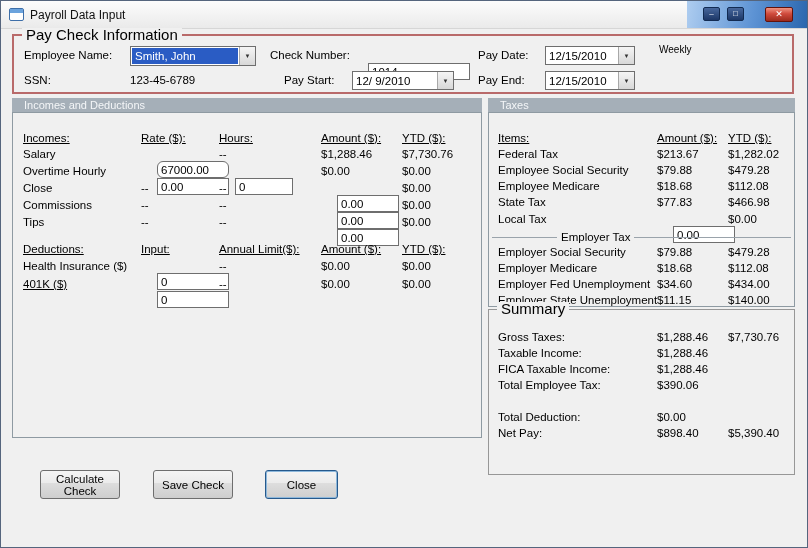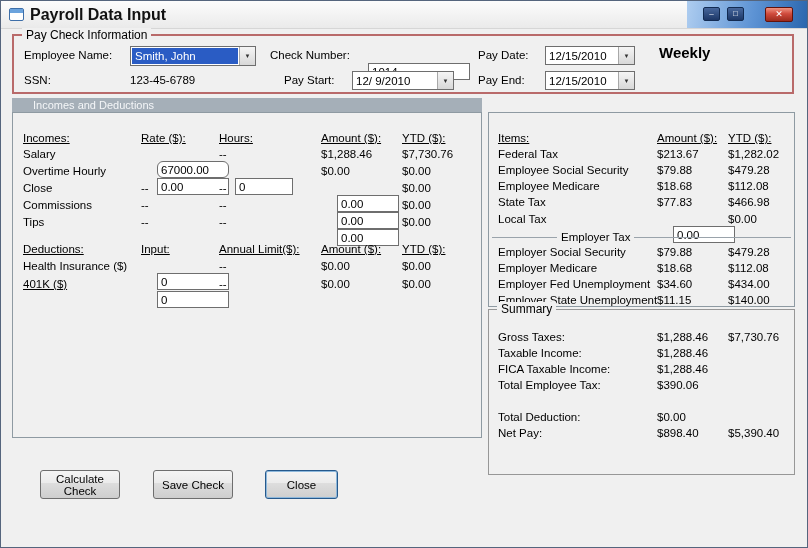--- a/index.html
+++ b/index.html
@@ -11,44 +11,44 @@
   *{box-sizing:border-box}
   html,body{margin:0;padding:0}
   body{width:808px;height:548px;background:#3f74b8;font-family:"Liberation Sans","DejaVu Sans",sans-serif;color:#000}
   .window{position:relative;width:808px;height:548px;border:1px solid #55657d;background:#f0f0f0;overflow:hidden}
 
   
   .titlebar{position:relative;height:28px;background:linear-gradient(#fcfcfc,#eaeaea);border-bottom:1px solid #d6d6d6;display:flex;align-items:center}
   .titlebar-blue{position:absolute;right:0;top:0;width:120px;height:100%;background:linear-gradient(100deg,#aecdf0 0%,#5d93d4 55%,#2a66ae 100%)}
   .app-icon{position:relative;width:15px;height:13px;margin:0 6px 0 8px;border:1px solid #3d6ea8;background:#fff;border-radius:2px;flex:none}
   .app-icon::before{content:"";position:absolute;left:0;top:0;right:0;height:4px;background:#6ba3dd}
-  .title-text{font-size:16px;font-weight:bold;color:#111;white-space:nowrap}
+  .title-text{font-size:12px;font-weight:normal;color:#111;white-space:nowrap}
   .caption-buttons{position:absolute;right:14px;top:6px;display:flex;align-items:flex-start;z-index:2}
   .cap{display:flex;align-items:center;justify-content:center;border-radius:2px;padding:0;cursor:default;font-family:inherit}
   .cap.minb,.cap.maxb{width:17px;height:14px;background:linear-gradient(#47679c,#1c3767);border:1px solid #122b52;color:#fff;font-size:8px;line-height:1}
   .cap.maxb{margin-left:7px}
   .cap.closeb{width:28px;height:15px;margin-left:21px;background:linear-gradient(#ef9381,var(--close-button-bg) 45%,#9c2a1c);border:1px solid #63120b;color:#fff;font-size:9px;font-weight:bold;line-height:1}
 
   
   .client{position:relative;height:519px;font-size:11.5px}
   .lbl{position:absolute;white-space:nowrap}
   .u{text-decoration:underline}
   .groupbox{position:absolute;border:1px solid #979797}
   .groupbox.red{border:2px solid var(--groupbox-border)}
-  .gb-label{position:absolute;top:-8px;left:8px;background:#f0f0f0;padding:0 4px;font-size:12px;line-height:14px;white-space:nowrap}
+  .gb-label{position:absolute;top:-8px;left:8px;background:#f0f0f0;padding:0 4px;font-size:15px;line-height:14px;white-space:nowrap}
 
   
   input.tb{position:absolute;height:17px;border:1px solid #6e6e6e;padding:0 3px;font-family:inherit;font-size:11.5px;background:#fff;margin:16px}
   .combo{position:absolute;background:#fff;border:1px solid #6e6e6e;display:flex;align-items:stretch;height:20px}
   .combo .txt{flex:1;padding:1px 3px;white-space:nowrap;overflow:hidden;align-self:center;width:100%}
   .combo.sel .txt{background:var(--selection-bg);color:#fff;margin:1px;align-self:stretch;display:flex;align-items:center}
   .combo .cbtn{width:16px;flex:none;background:linear-gradient(#f5f5f5,#d8d8d8);border-left:1px solid #a8a8a8;display:flex;align-items:center;justify-content:center;font-size:6px;color:#333}
 
   
-  .band{position:absolute;height:22px;background:var(--section-band-bg);color:#f4f6f8;font-size:11px;line-height:14px;padding-left:21px;white-space:nowrap}
+  .band{position:absolute;height:22px;background:var(--section-band-bg);color:#f4f6f8;font-size:11px;line-height:14px;padding-left:12px;white-space:nowrap}
 
   
   .panel{position:absolute;border:1px solid #8e9aa2;background:#f0f0f0}
   .prow{position:absolute;left:0;right:0;height:16px;line-height:14px}
   .prow > span{position:absolute;white-space:nowrap}
   .prow input.tb{top:-2px}
   .c1{left:10px}.c2{left:128px}.c3{left:206px}.c4{left:308px}.c5{left:389px}
   .t1{left:9px}.t2{left:168px}.t3{left:239px}
   .s1{left:9px}.s2{left:168px}.s3{left:239px}
   .sep-line{position:absolute;left:3px;right:3px;top:7px;border-top:1px solid #9aa3ab}
@@ -93,39 +93,40 @@
 
       <span class="lbl" style="left:256px;top:13px">Check Number:</span>
       <input class="tb" style="left: 338px; top: 11px; width: 102px;" value="1014">
 
       <span class="lbl" style="left:464px;top:13px">Pay Date:</span>
       <div class="combo" style="left:531px;top:10px;width:90px;height:19px">
         <span class="txt">12/15/2010</span>
         <span class="cbtn">▼</span>
       </div>
 
-      <span class="lbl" style="left:645px;top:8px;font-size:15px;font-weight:bold">Weekly</span>
+      <span class="lbl" style="left:645px;top:8px;font-size:10px;font-weight:normal">Weekly</span>
 
       <span class="lbl" style="left:10px;top:38px">SSN:</span>
       <span class="lbl" style="left:116px;top:38px">123-45-6789</span>
 
       <span class="lbl" style="left:270px;top:38px">Pay Start:</span>
       <div class="combo" style="left:338px;top:35px;width:102px;height:19px">
         <span class="txt">12/ 9/2010</span>
         <span class="cbtn">▼</span>
       </div>
 
       <span class="lbl" style="left:464px;top:38px">Pay End:</span>
       <div class="combo" style="left:531px;top:35px;width:90px;height:19px">
         <span class="txt">12/15/2010</span>
         <span class="cbtn">▼</span>
       </div>
     </div>
 
     <div class="band" style="left:11px;top:69px;width:470px">Incomes and Deductions</div>
+    <div class="band" style="left:487px;top:69px;width:307px">Taxes</div>
 
     <div class="panel" style="left:11px;top:83px;width:470px;height:326px">
 
       <div class="prow" style="top:18px">
         <span class="c1 u">Incomes:</span>
         <span class="c2 u">Rate ($):</span>
         <span class="c3 u">Hours:</span>
         <span class="c4 u">Amount ($):</span>
         <span class="c5 u">YTD ($):</span>
       </div>

